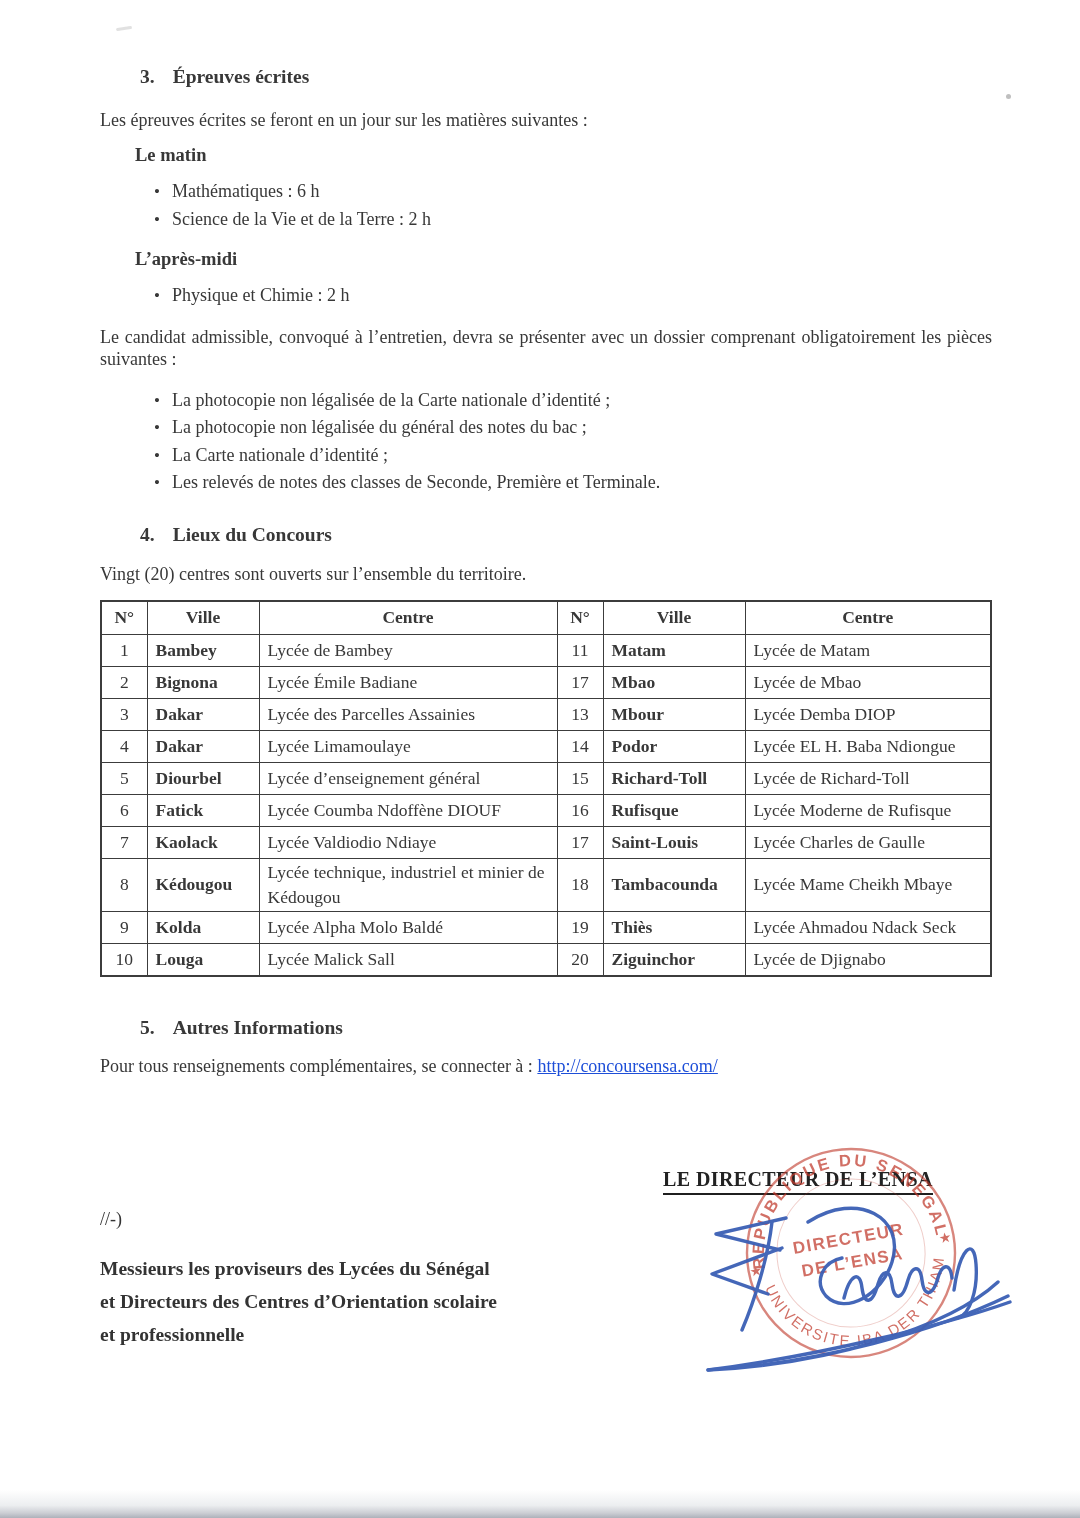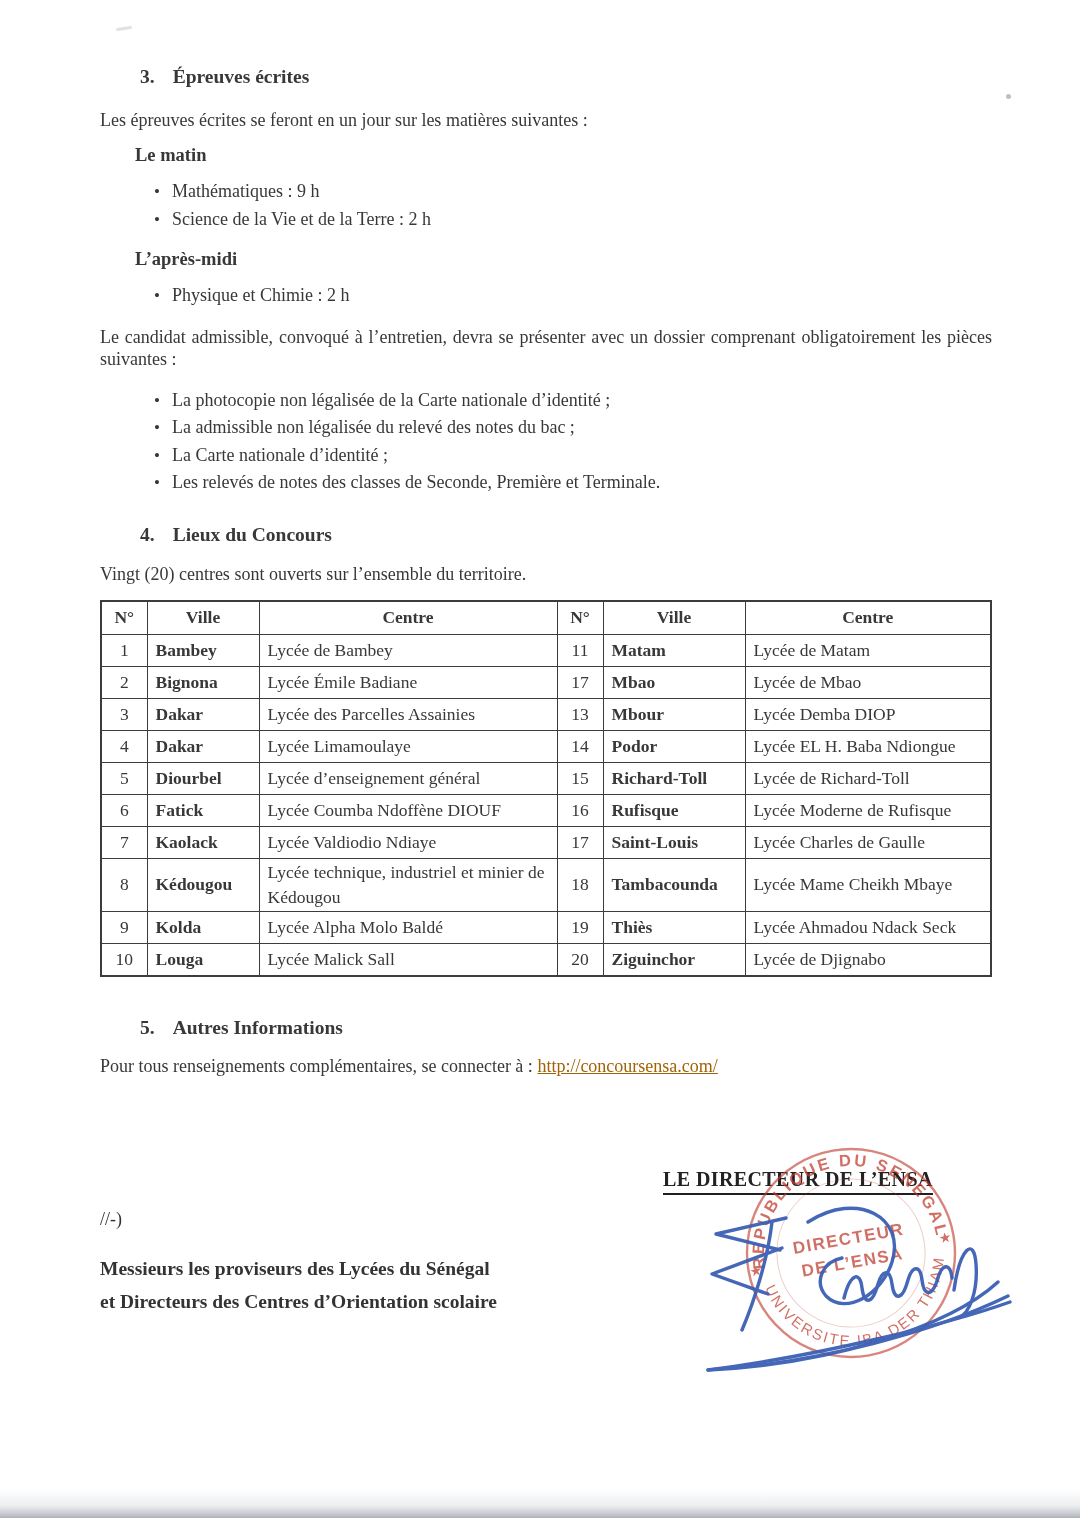--- a/index.html
+++ b/index.html
@@ -29,21 +29,21 @@
     border:1.6px solid #3c3c3c;
     padding:1px 8px;font-size:17.5px;line-height:25px;
     overflow:hidden;
   }
   table.centres{border:2.2px solid #3c3c3c;}
   table.centres th{font-weight:bold;text-align:center;height:30px;}
   table.centres td{height:29px;}
   td.num{text-align:center;padding:1px 2px;}
   td.ville{font-weight:bold;}
   
-  .lnk{color:#a16207;}
+  .lnk{color:#1d4ed8;}
   .blue{color:#2e78ad;text-decoration:none;}
   .wide{word-spacing:5px;}
   
   .dir-title{
     position:absolute;left:663px;top:1168px;
     font-weight:bold;font-size:20px;letter-spacing:.4px;
     border-bottom:2.4px solid #1f1f1f;padding-bottom:3px;
     white-space:nowrap;color:#222;
   }
   .stamp{position:absolute;left:726px;top:1128px;width:250px;height:250px;}
@@ -72,21 +72,21 @@
     <span>Épreuves écrites</span>
   </div>
 
   <div class="intro">Les épreuves écrites se feront en un jour sur les matières suivantes :</div>
 
   <div class="sub-label">Le matin</div>
 
   <div class="blist">
     <div class="brow">
       <span class="dot">•</span>
-      <span>Mathématiques : 9 h</span>
+      <span>Mathématiques : 6 h</span>
     </div>
     <div class="brow">
       <span class="dot">•</span>
       <span>Science de la Vie et de la Terre : 2 h</span>
     </div>
   </div>
 
   <div class="sub-label" style="margin-top:15px;">L’après-midi</div>
 
   <div class="blist">
@@ -98,21 +98,21 @@
 
   <div class="para" style="margin-top:16px;">Le candidat admissible, convoqué à l’entretien, devra se présenter avec un dossier comprenant obligatoirement les pièces suivantes :</div>
 
   <div class="blist" style="margin-top:17px;">
     <div class="brow">
       <span class="dot">•</span>
       <span>La photocopie non légalisée de la Carte nationale d’identité ;</span>
     </div>
     <div class="brow">
       <span class="dot">•</span>
-      <span>La admissible non légalisée du relevé des notes du bac ;</span>
+      <span>La photocopie non légalisée du général des notes du bac ;</span>
     </div>
     <div class="brow">
       <span class="dot">•</span>
       <span>La Carte nationale d’identité ;</span>
     </div>
     <div class="brow">
       <span class="dot">•</span>
       <span>Les relevés de notes des classes de Seconde, Première et Terminale.</span>
     </div>
   </div>
@@ -268,18 +268,19 @@
       <path d="M286,112 C 292,70 306,58 308,86 C 310,112 302,136 290,140"></path>
       <path d="M330,104 C 280,150 160,186 40,192 C 150,186 270,152 340,118"></path>
       <path d="M40,192 C 150,178 280,146 342,124"></path>
     </g>
   </svg>
 
   <div class="note">//-)</div>
   <div class="recipients">
     <div>Messieurs les proviseurs des Lycées du Sénégal</div>
     <div>et Directeurs des Centres d’Orientation scolaire</div>
+    <div>et professionnelle</div>
   </div>
 
   <span class="speck1"></span>
   <span class="speck2"></span>
   <div class="page-edge"></div>
 </div>
 
 </body></html>

